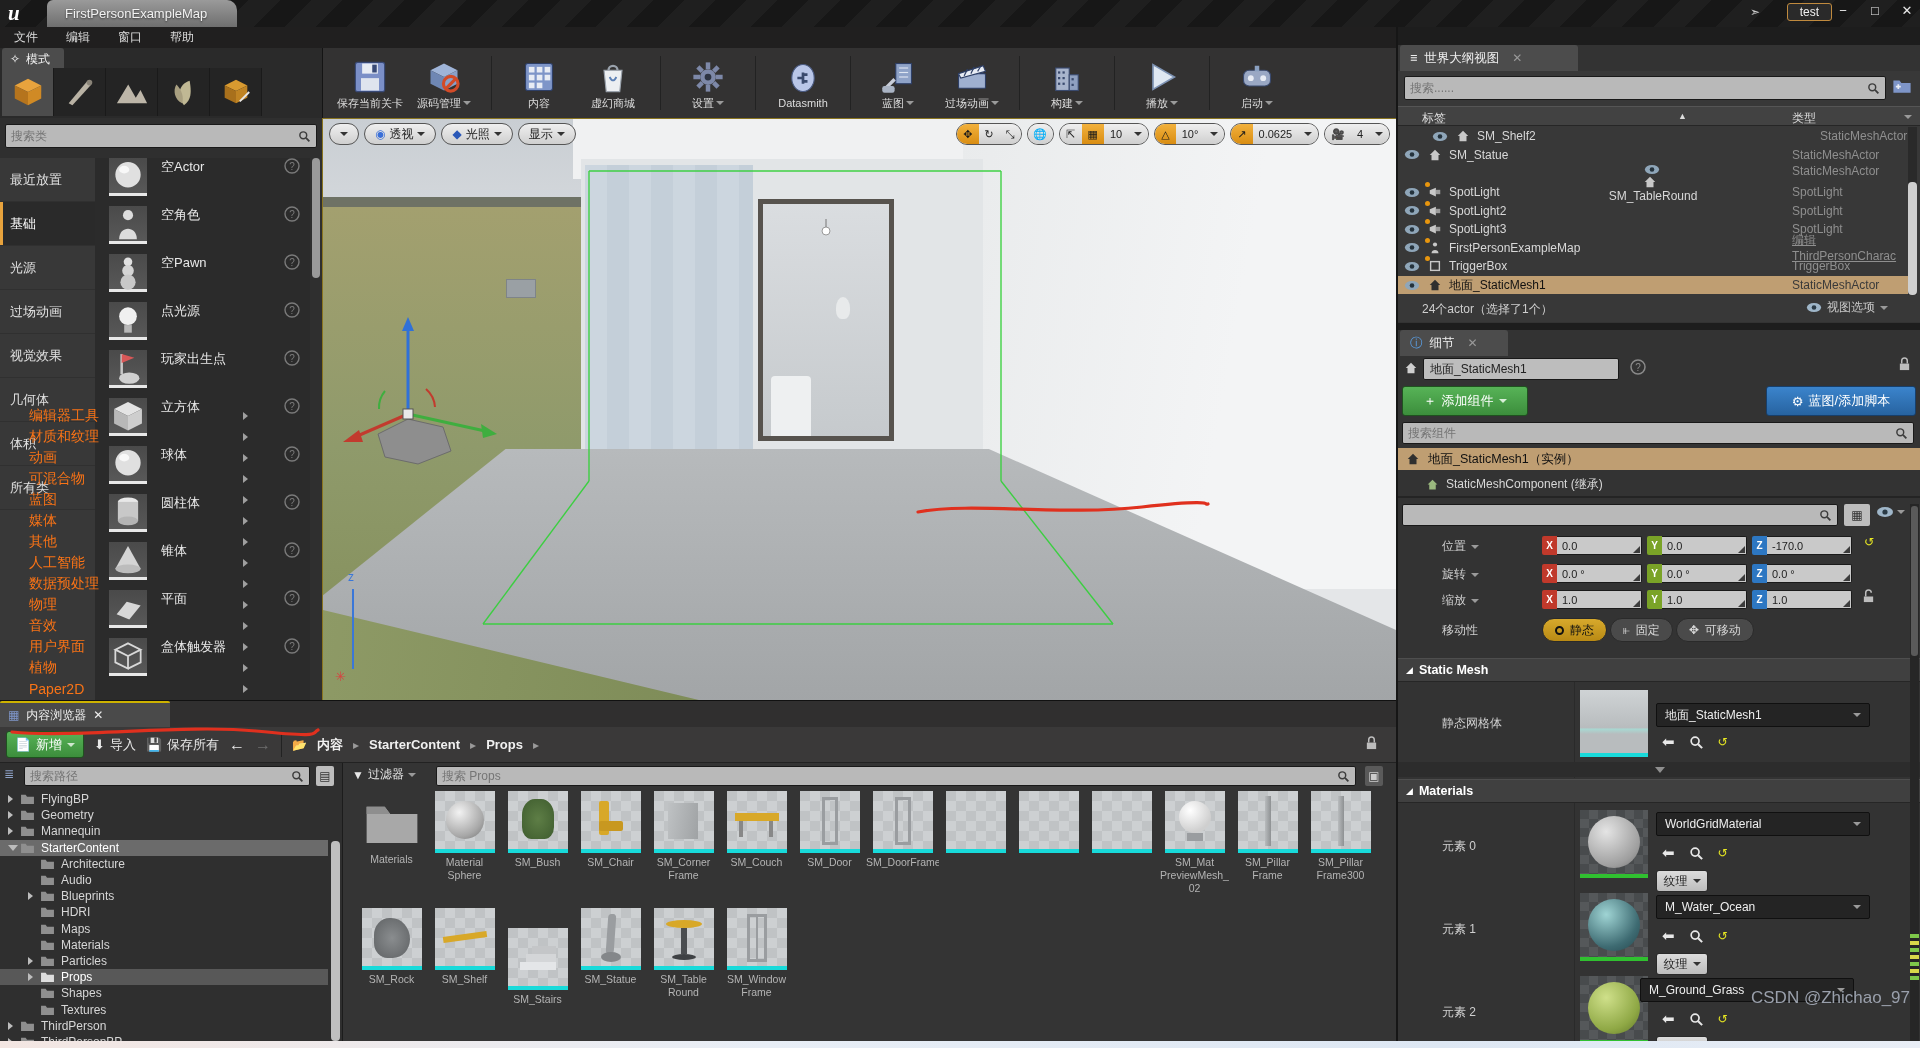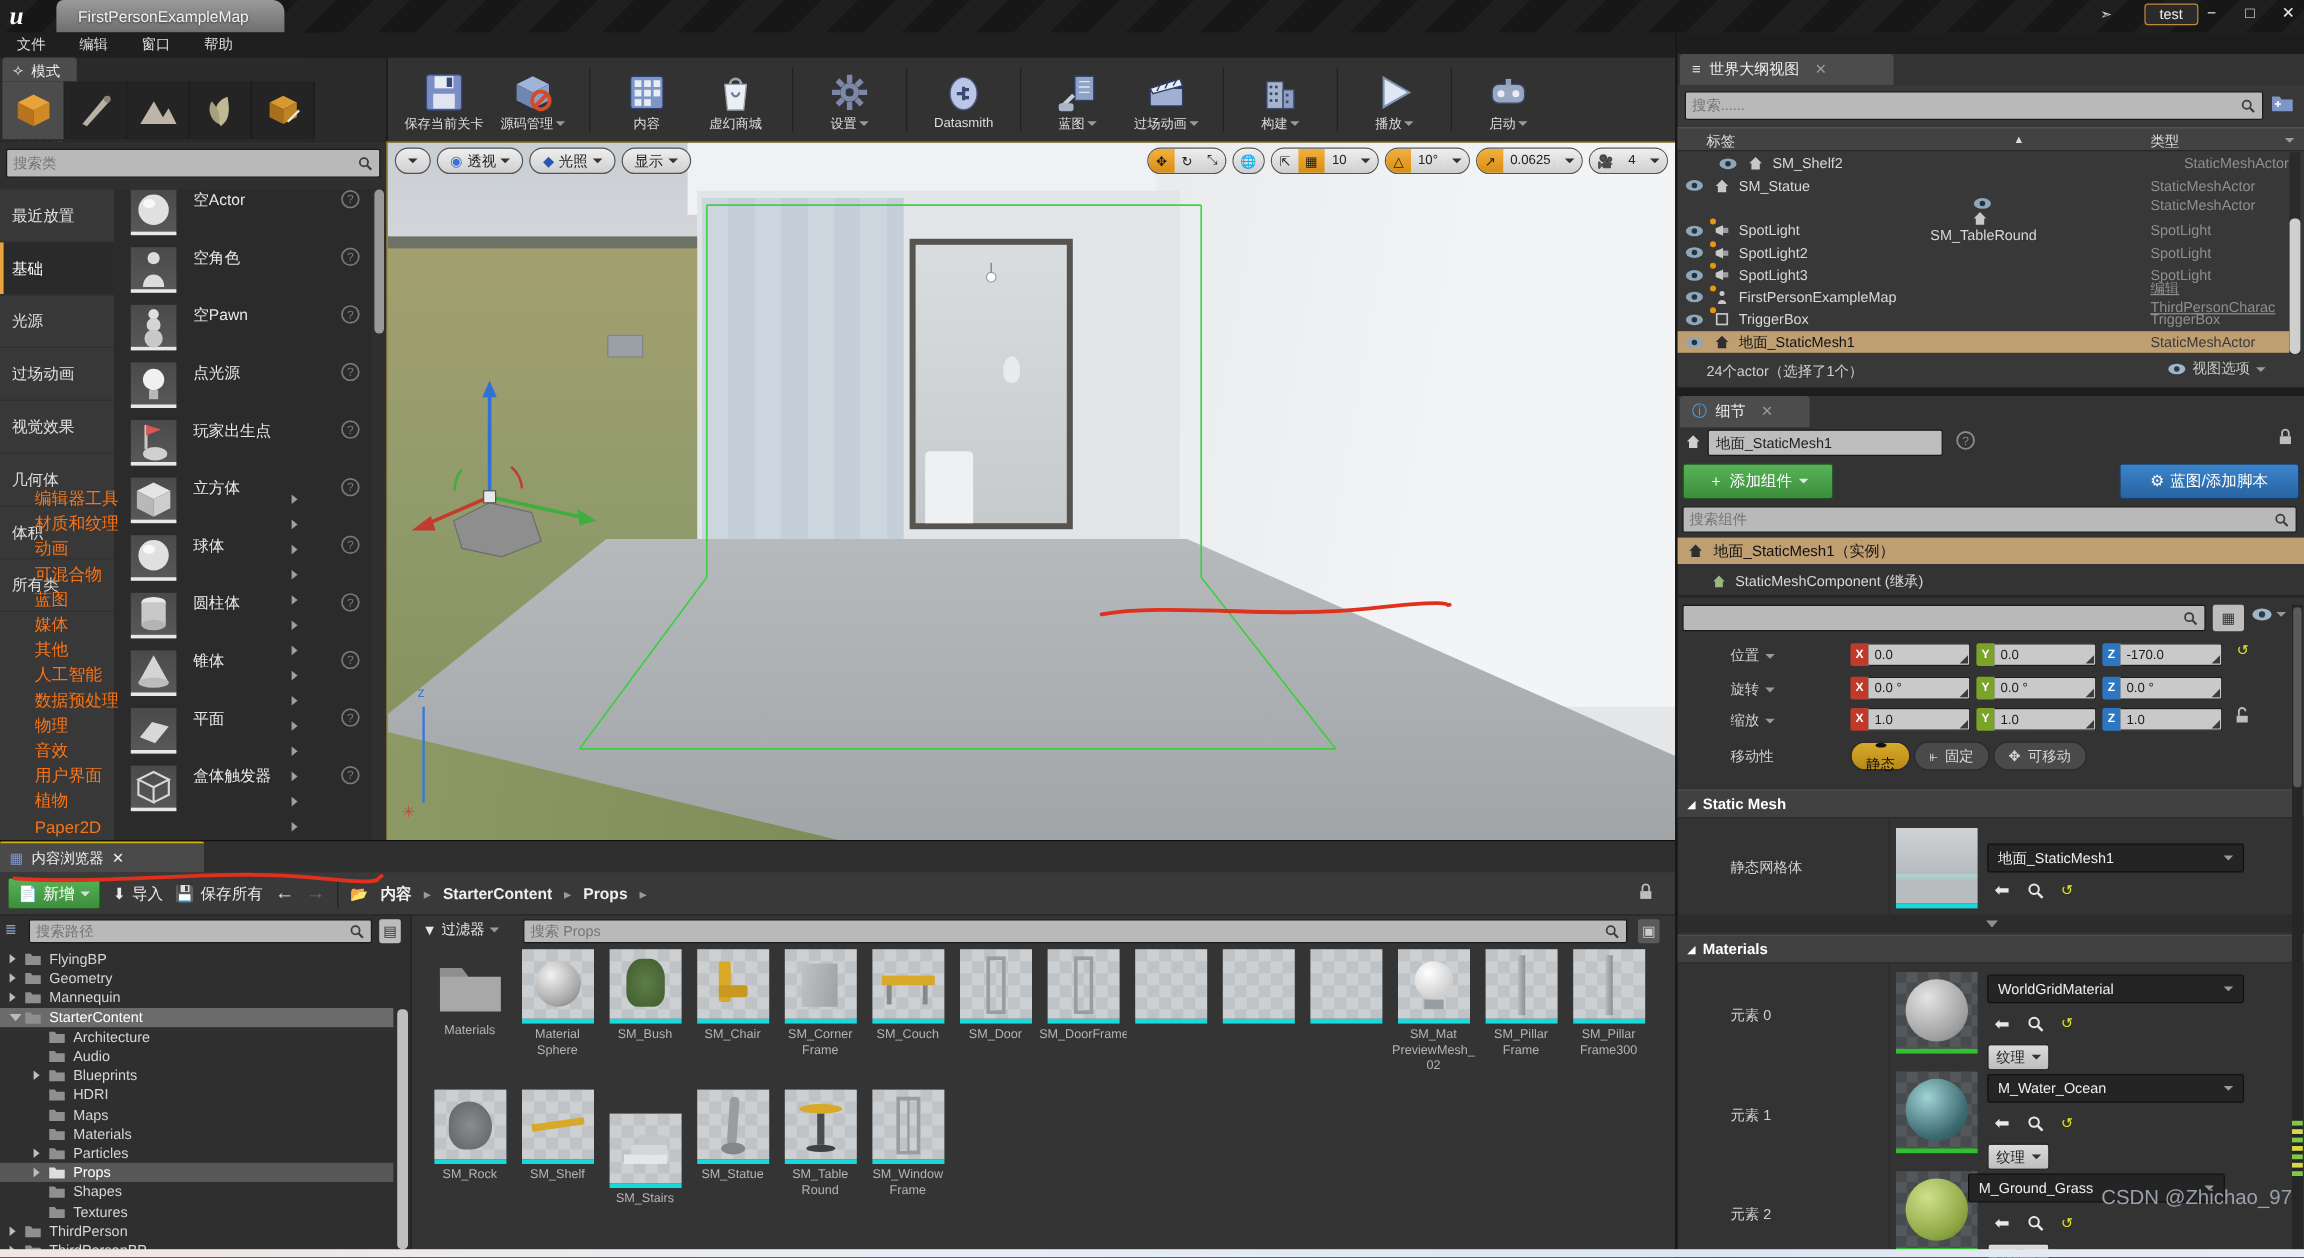--- a/index.html
+++ b/index.html
@@ -122,21 +122,21 @@
   .chip { width:15px; color:#fff; font-size:10px; display:flex; align-items:center; justify-content:center;
     border-radius:2px 0 0 2px; font-weight:bold; }
   .vbox { background:#c9c9c9; border:1px solid #1a1a1a; border-left:none; border-radius:0 2px 2px 0;
     color:#1d1d1d; font-size:11px; display:flex; align-items:center; padding:0 5px; position:relative; flex:1; }
   .vbox::after { content:""; position:absolute; right:1px; bottom:1px; width:0; height:0;
     border-bottom:7px solid #3c3c3c; border-left:7px solid transparent; }
   .axis { display:flex; height:19px; }
   .tf-lbl { color:#d0d0d0; font-size:12px; display:flex; align-items:center; gap:5px; }
   .mob { height:24px; border-radius:12px; background:#4a4a4a; color:#d8d8d8; display:flex; align-items:center;
     gap:6px; padding:0 12px; font-size:12px; border:1px solid #2a2a2a; }
-  .mob.on { background:linear-gradient(#d7a92c,#b98a14); color:#111;flex-direction:column; }
+  .mob.on { background:linear-gradient(#d7a92c,#b98a14); color:#111; }
   .sechdr { background:#404040; border-top:1px solid #4e4e4e; border-bottom:1px solid #262626; color:#fff;
     font-weight:bold; font-size:12.5px; display:flex; align-items:center; gap:6px; padding-left:8px; }
   .tri-d { width:0; height:0; border-left:5px solid transparent; border-right:5px solid transparent; border-top:6px solid #bbb; }
   .tri-r { width:0; height:0; border-top:4px solid transparent; border-bottom:4px solid transparent; border-left:5px solid #bdbdbd; }
   .ddown { background:#242424; border:1px solid #101010; border-radius:2px; color:#efefef; font-size:12px;
     display:flex; align-items:center; padding:0 8px; justify-content:space-between; }
   .matthumb { border-bottom:4px solid #30c030; background:
     repeating-conic-gradient(#55585a 0% 25%, #484b4d 0% 50%) 0 0/18px 18px; }
   .icorow { display:flex; gap:14px; align-items:center; color:#e8e8e8; }
   .texbtn { background:linear-gradient(#dcdcdc,#bdbdbd); border:1px solid #2a2a2a; border-radius:3px;

